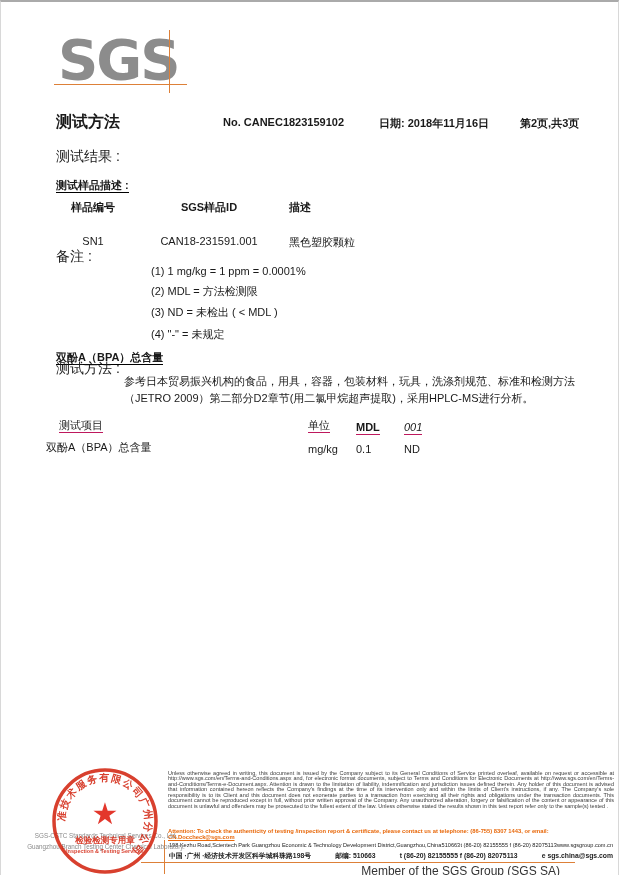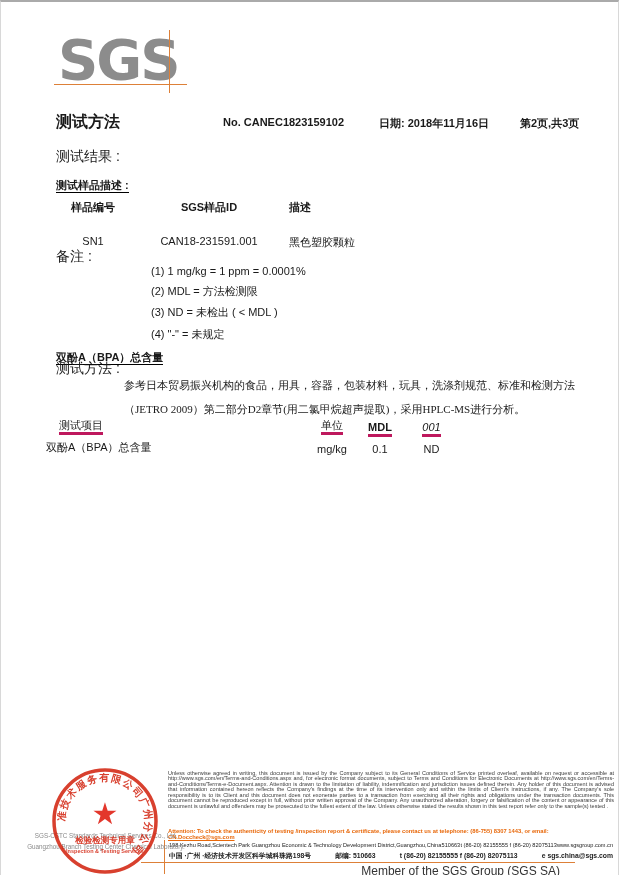--- a/index.html
+++ b/index.html
@@ -32,24 +32,24 @@
   .hdr-meta{font-size:11px;font-weight:bold;}
 
   
   .label{font-size:14px;}
   .sect-title{font-size:11px;font-weight:bold;border-bottom:1px solid #000;padding-bottom:1px;}
   .sample-grid{display:grid;grid-template-columns:80px 112px 200px;font-size:11px;row-gap:7px;gap:20px;}
   .sample-grid .c{text-align:center;}
   .sample-grid .l{text-align:left;padding-left:4px;}
   .hd{font-weight:bold;}
   .notes div{font-size:11px;margin-bottom:6.5px;margin-left:45px;}
-  .method{font-size:11px;line-height:24px;font-family:Liberation Serif, serif;}
+  .method{font-size:11px;line-height:17px;}
   .rt{display:grid;grid-template-columns:262px 48px 48px 55px;font-size:11px;row-gap:7px;align-items:end;}
-  .rt .cc{text-align:center;}
-  .u{border-bottom:3px solid #be185d;padding-bottom:1px;}
+  .rt .cc{}
+  .u{border-bottom:1px solid #be185d;padding-bottom:1px;}
   .it{font-style:italic;}
 
   
   .legal{font-size:5.5px;line-height:5.45px;color:#3c3c3c;text-align:justify;
          font-family:"Liberation Sans","DejaVu Sans",sans-serif;}
   .attention{font-size:5.8px;line-height:6.2px;color:#e8680a;font-weight:bold;}
   .attention .em{text-decoration:underline;}
   .addr-row{display:flex;justify-content:space-between;align-items:baseline;
             font-size:5.6px;color:#222;white-space:nowrap;}
   .addr-row.cn{font-size:6.8px;font-weight:bold;}

